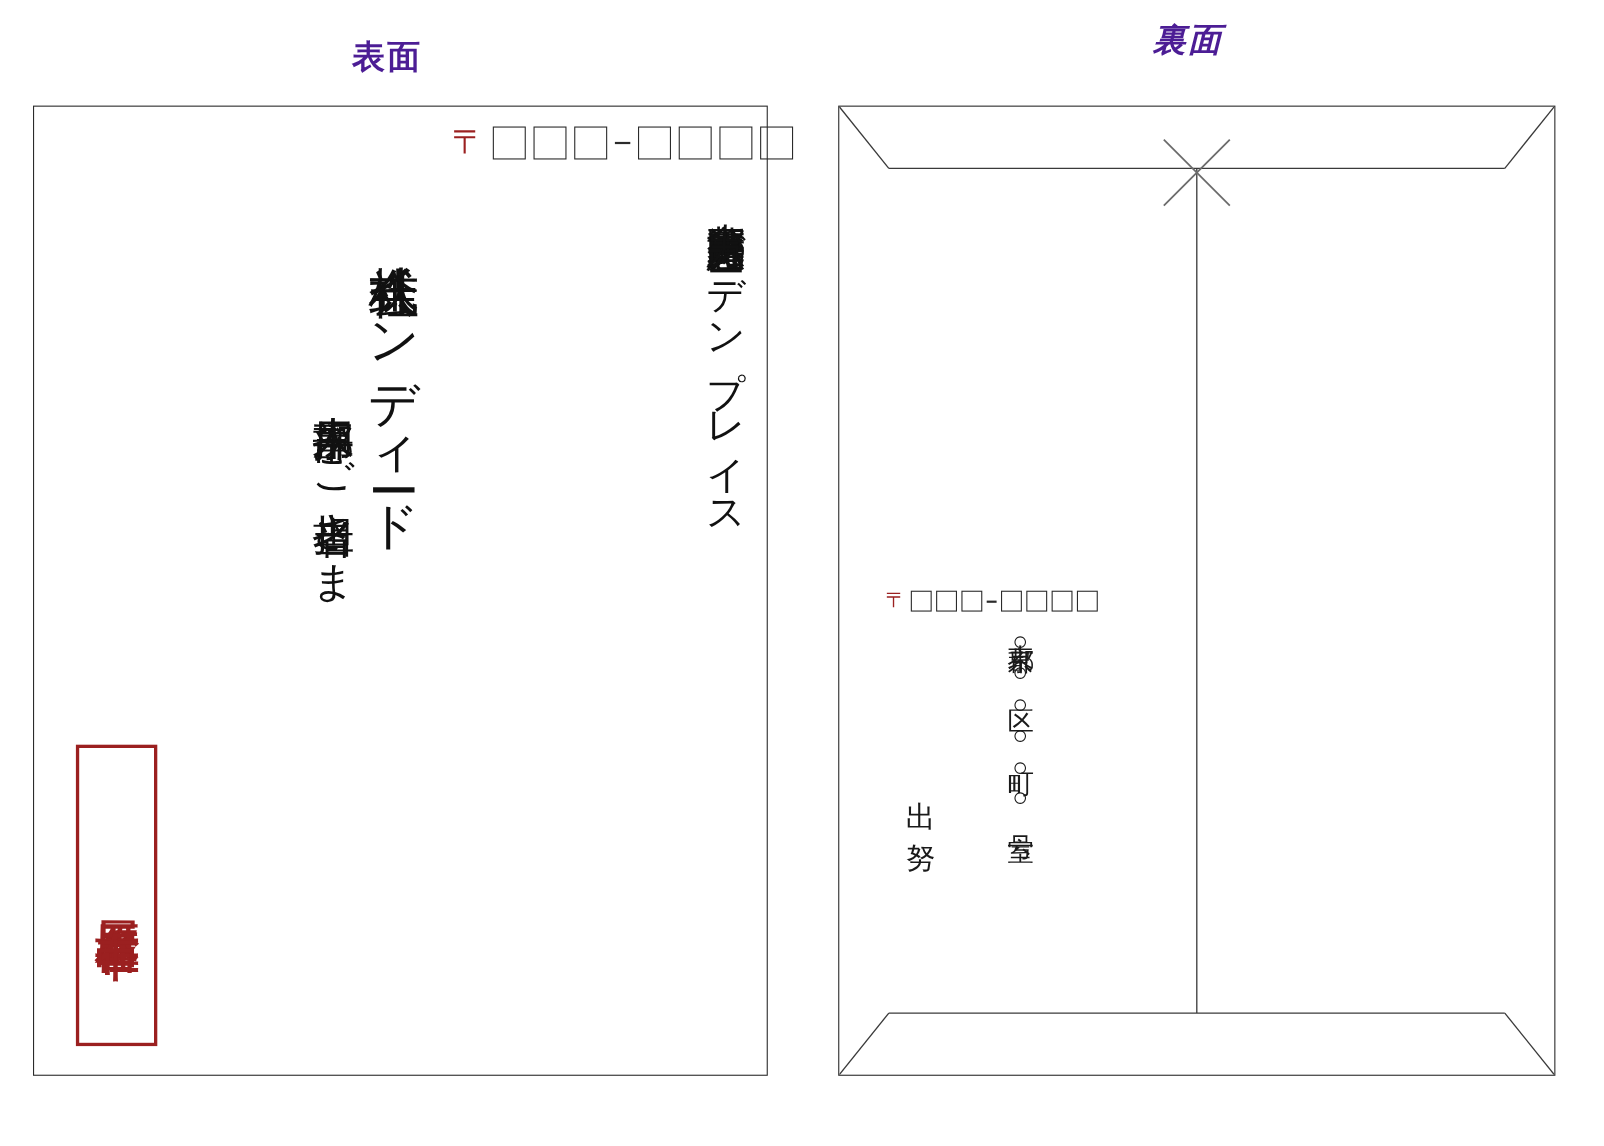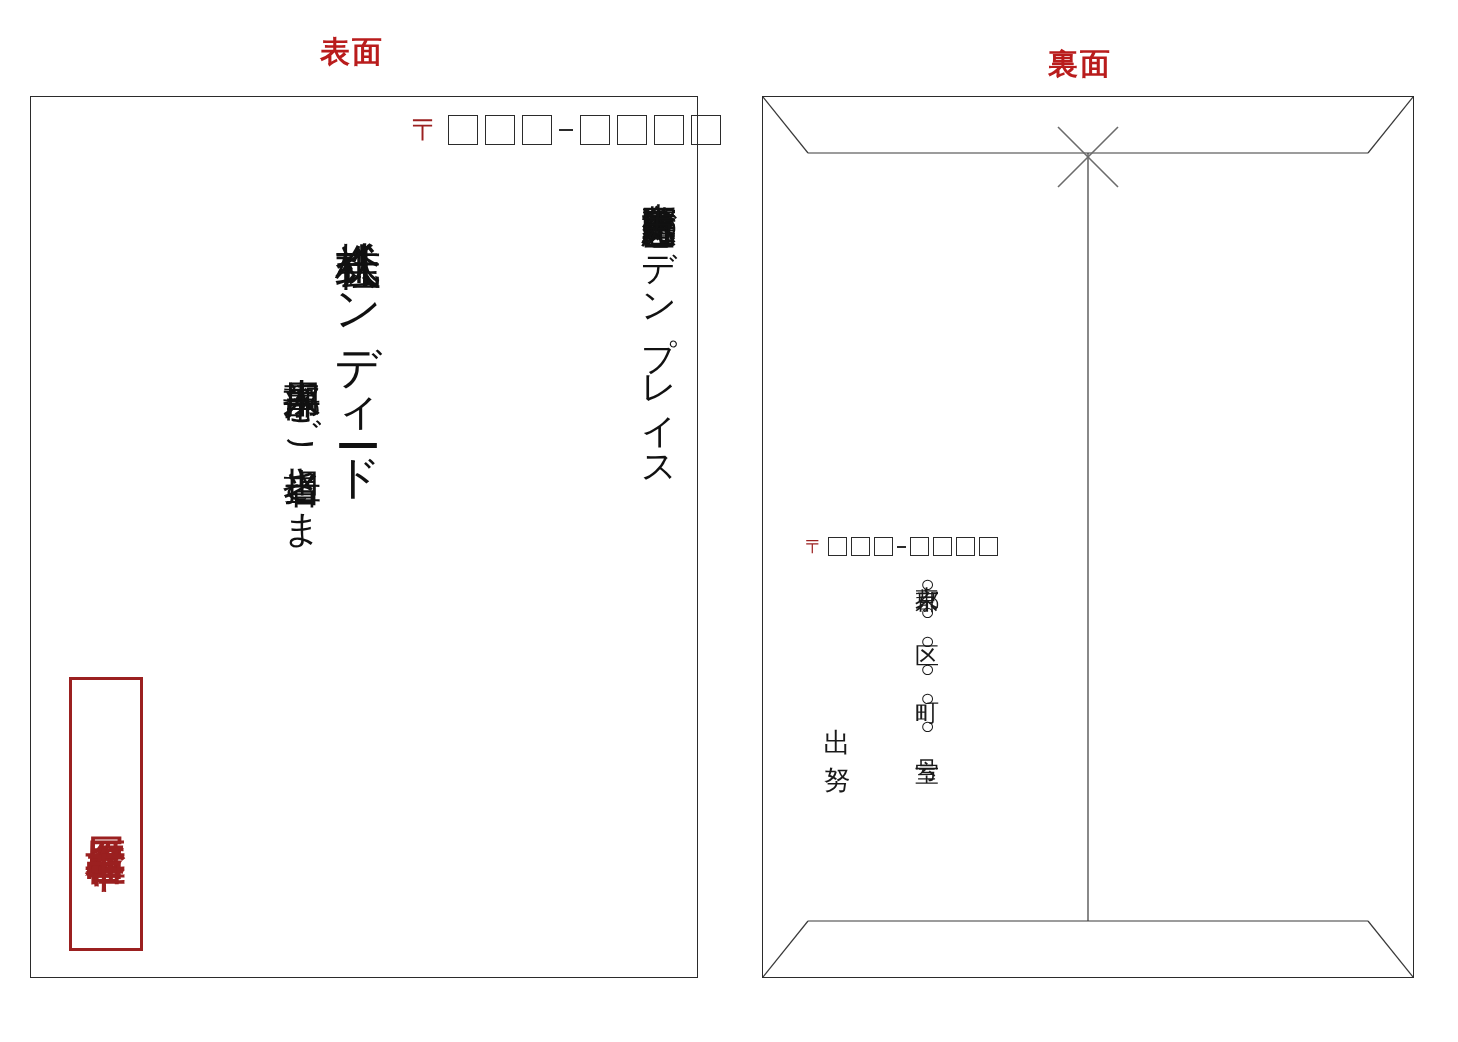--- a/index.html
+++ b/index.html
@@ -15,25 +15,25 @@
     color: #1a1a1a;
     overflow: hidden;
   }
 
   
   .panel-title {
     position: absolute;
     font-size: 30px;
     font-weight: bold;
     letter-spacing: 2px;
-    color: #b91c1c;
+    color: #4c1d95;
     white-space: nowrap;
   }
   #front-title { left: 320px; top: 32px; }
-  #back-title  { left: 1048px; top: 44px; }
+  #back-title  { left: 1048px; top: 16px; font-style: italic; }
 
   
   .envelope {
     position: absolute;
     border: 1px solid #2b2b2b;
     background: #ffffff;
     box-sizing: border-box;
   }
   #front-envelope {
     left: 30px;

